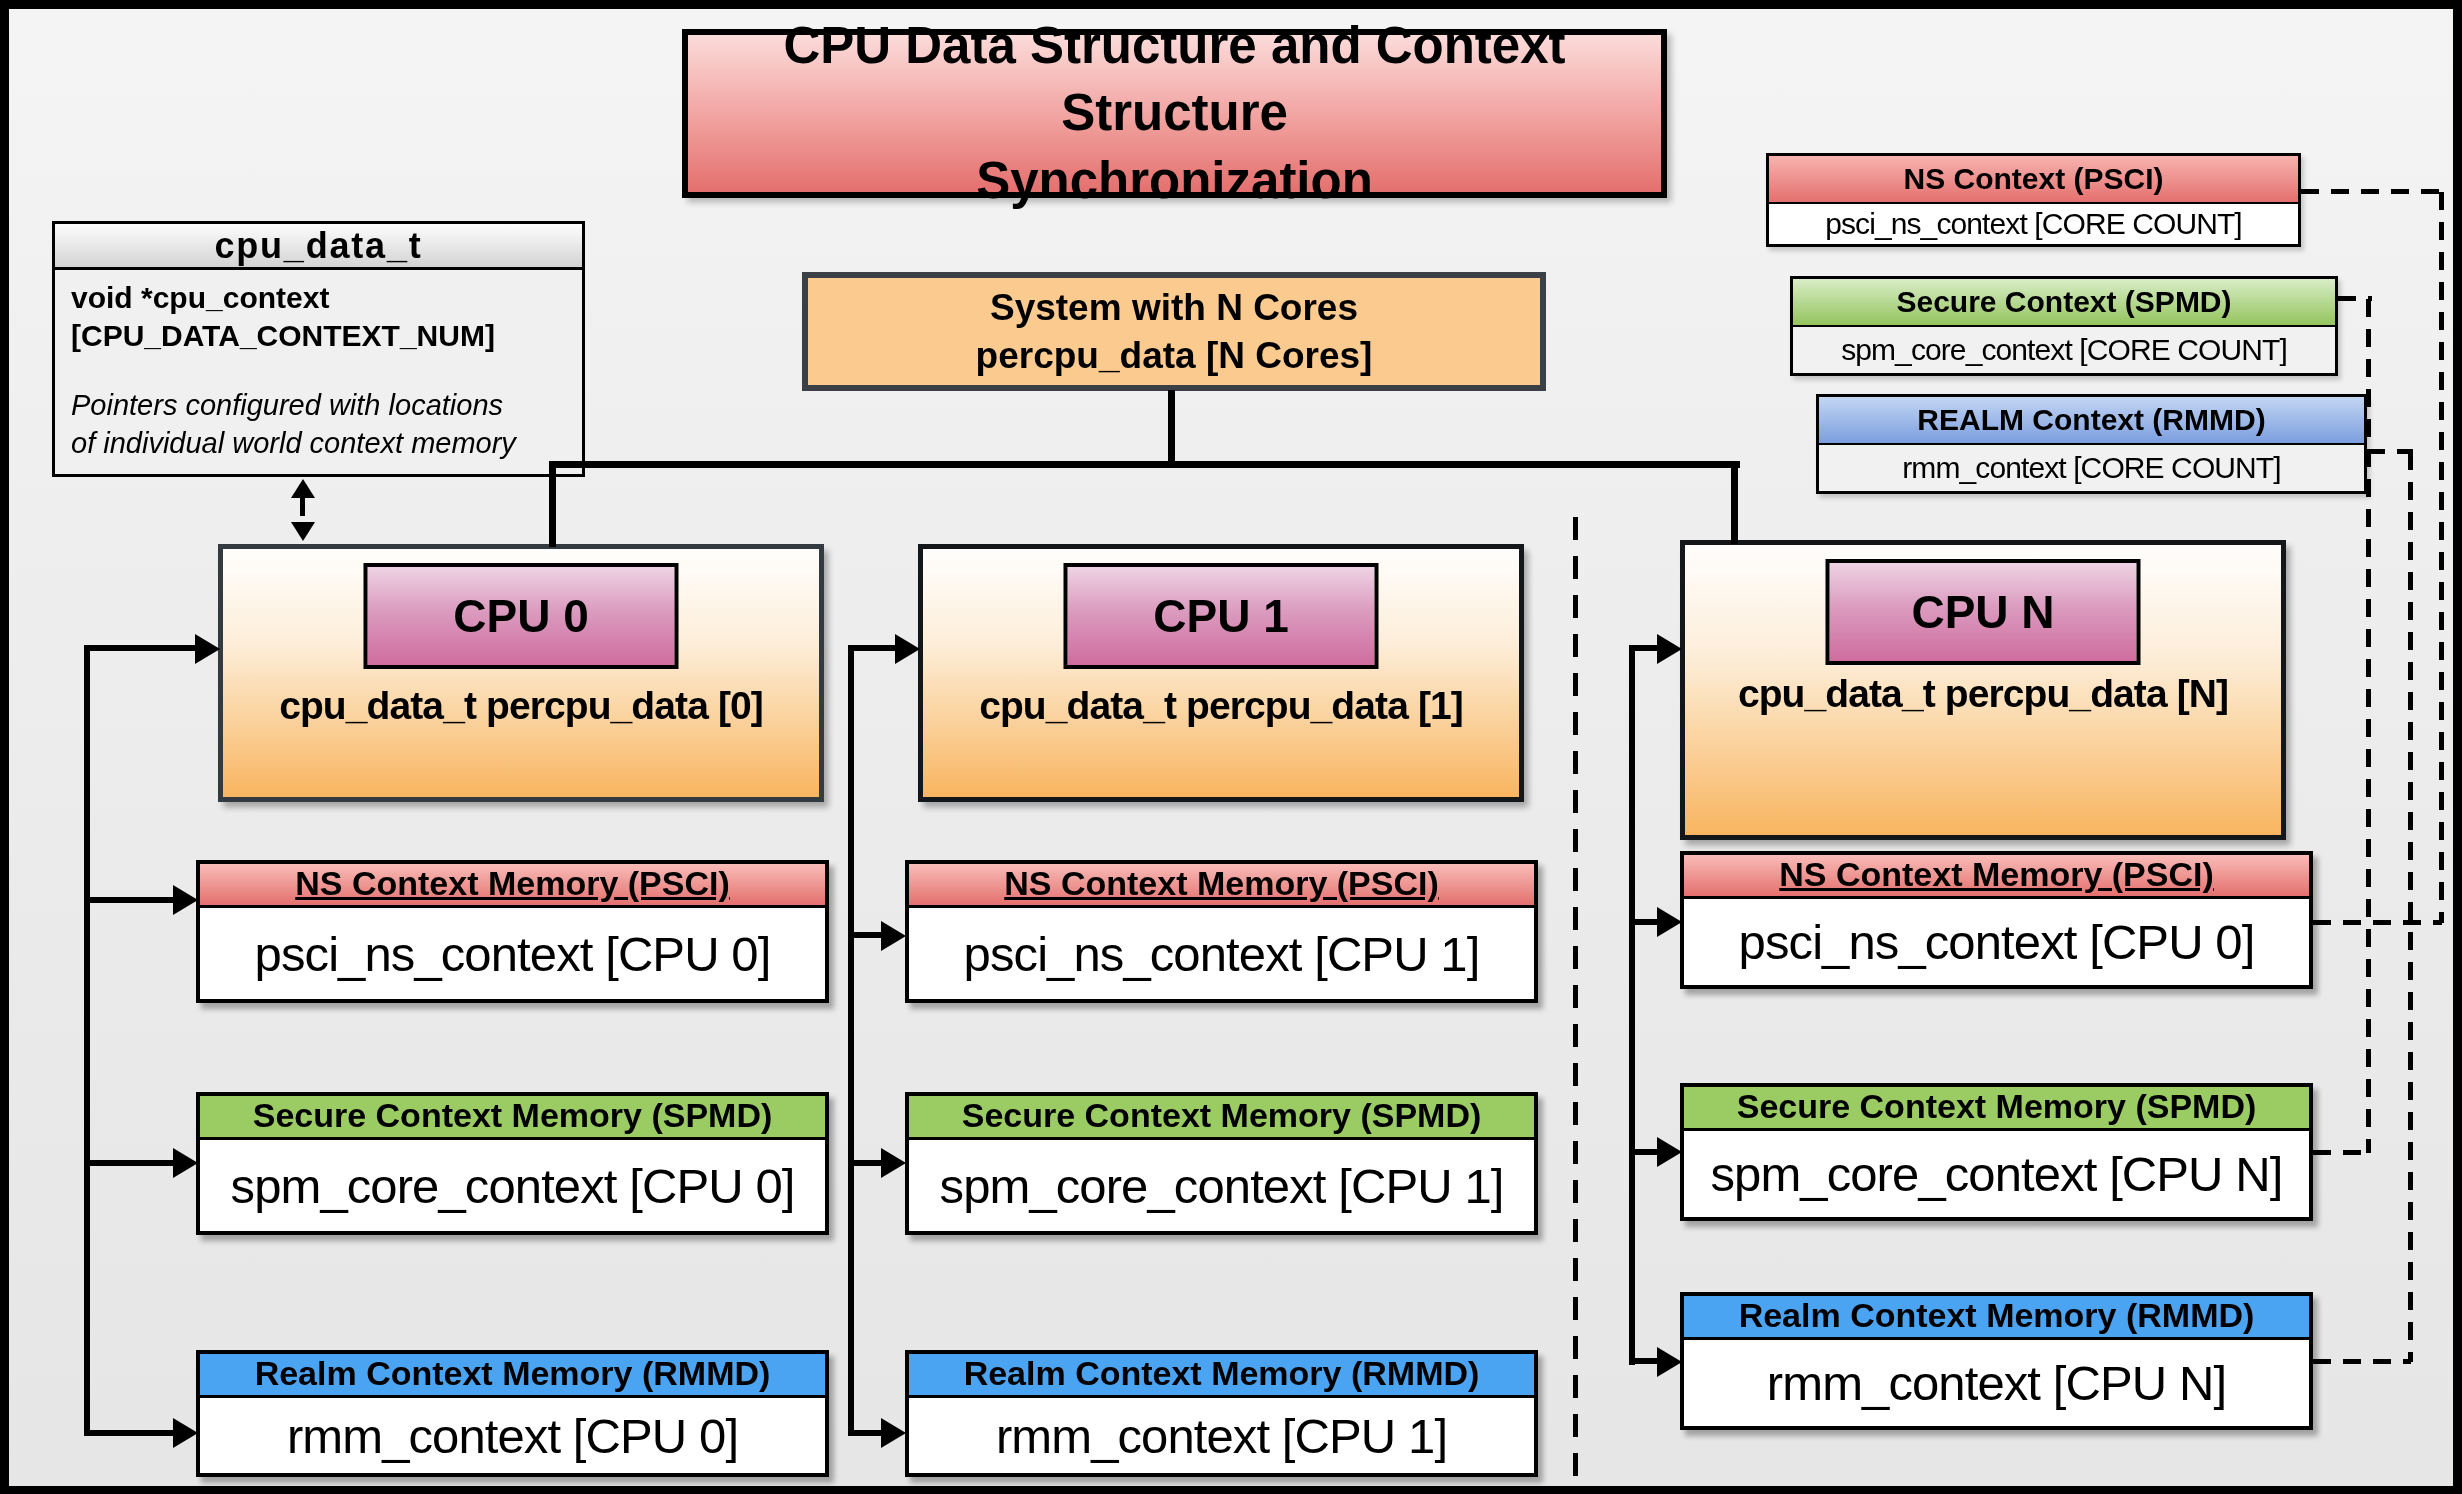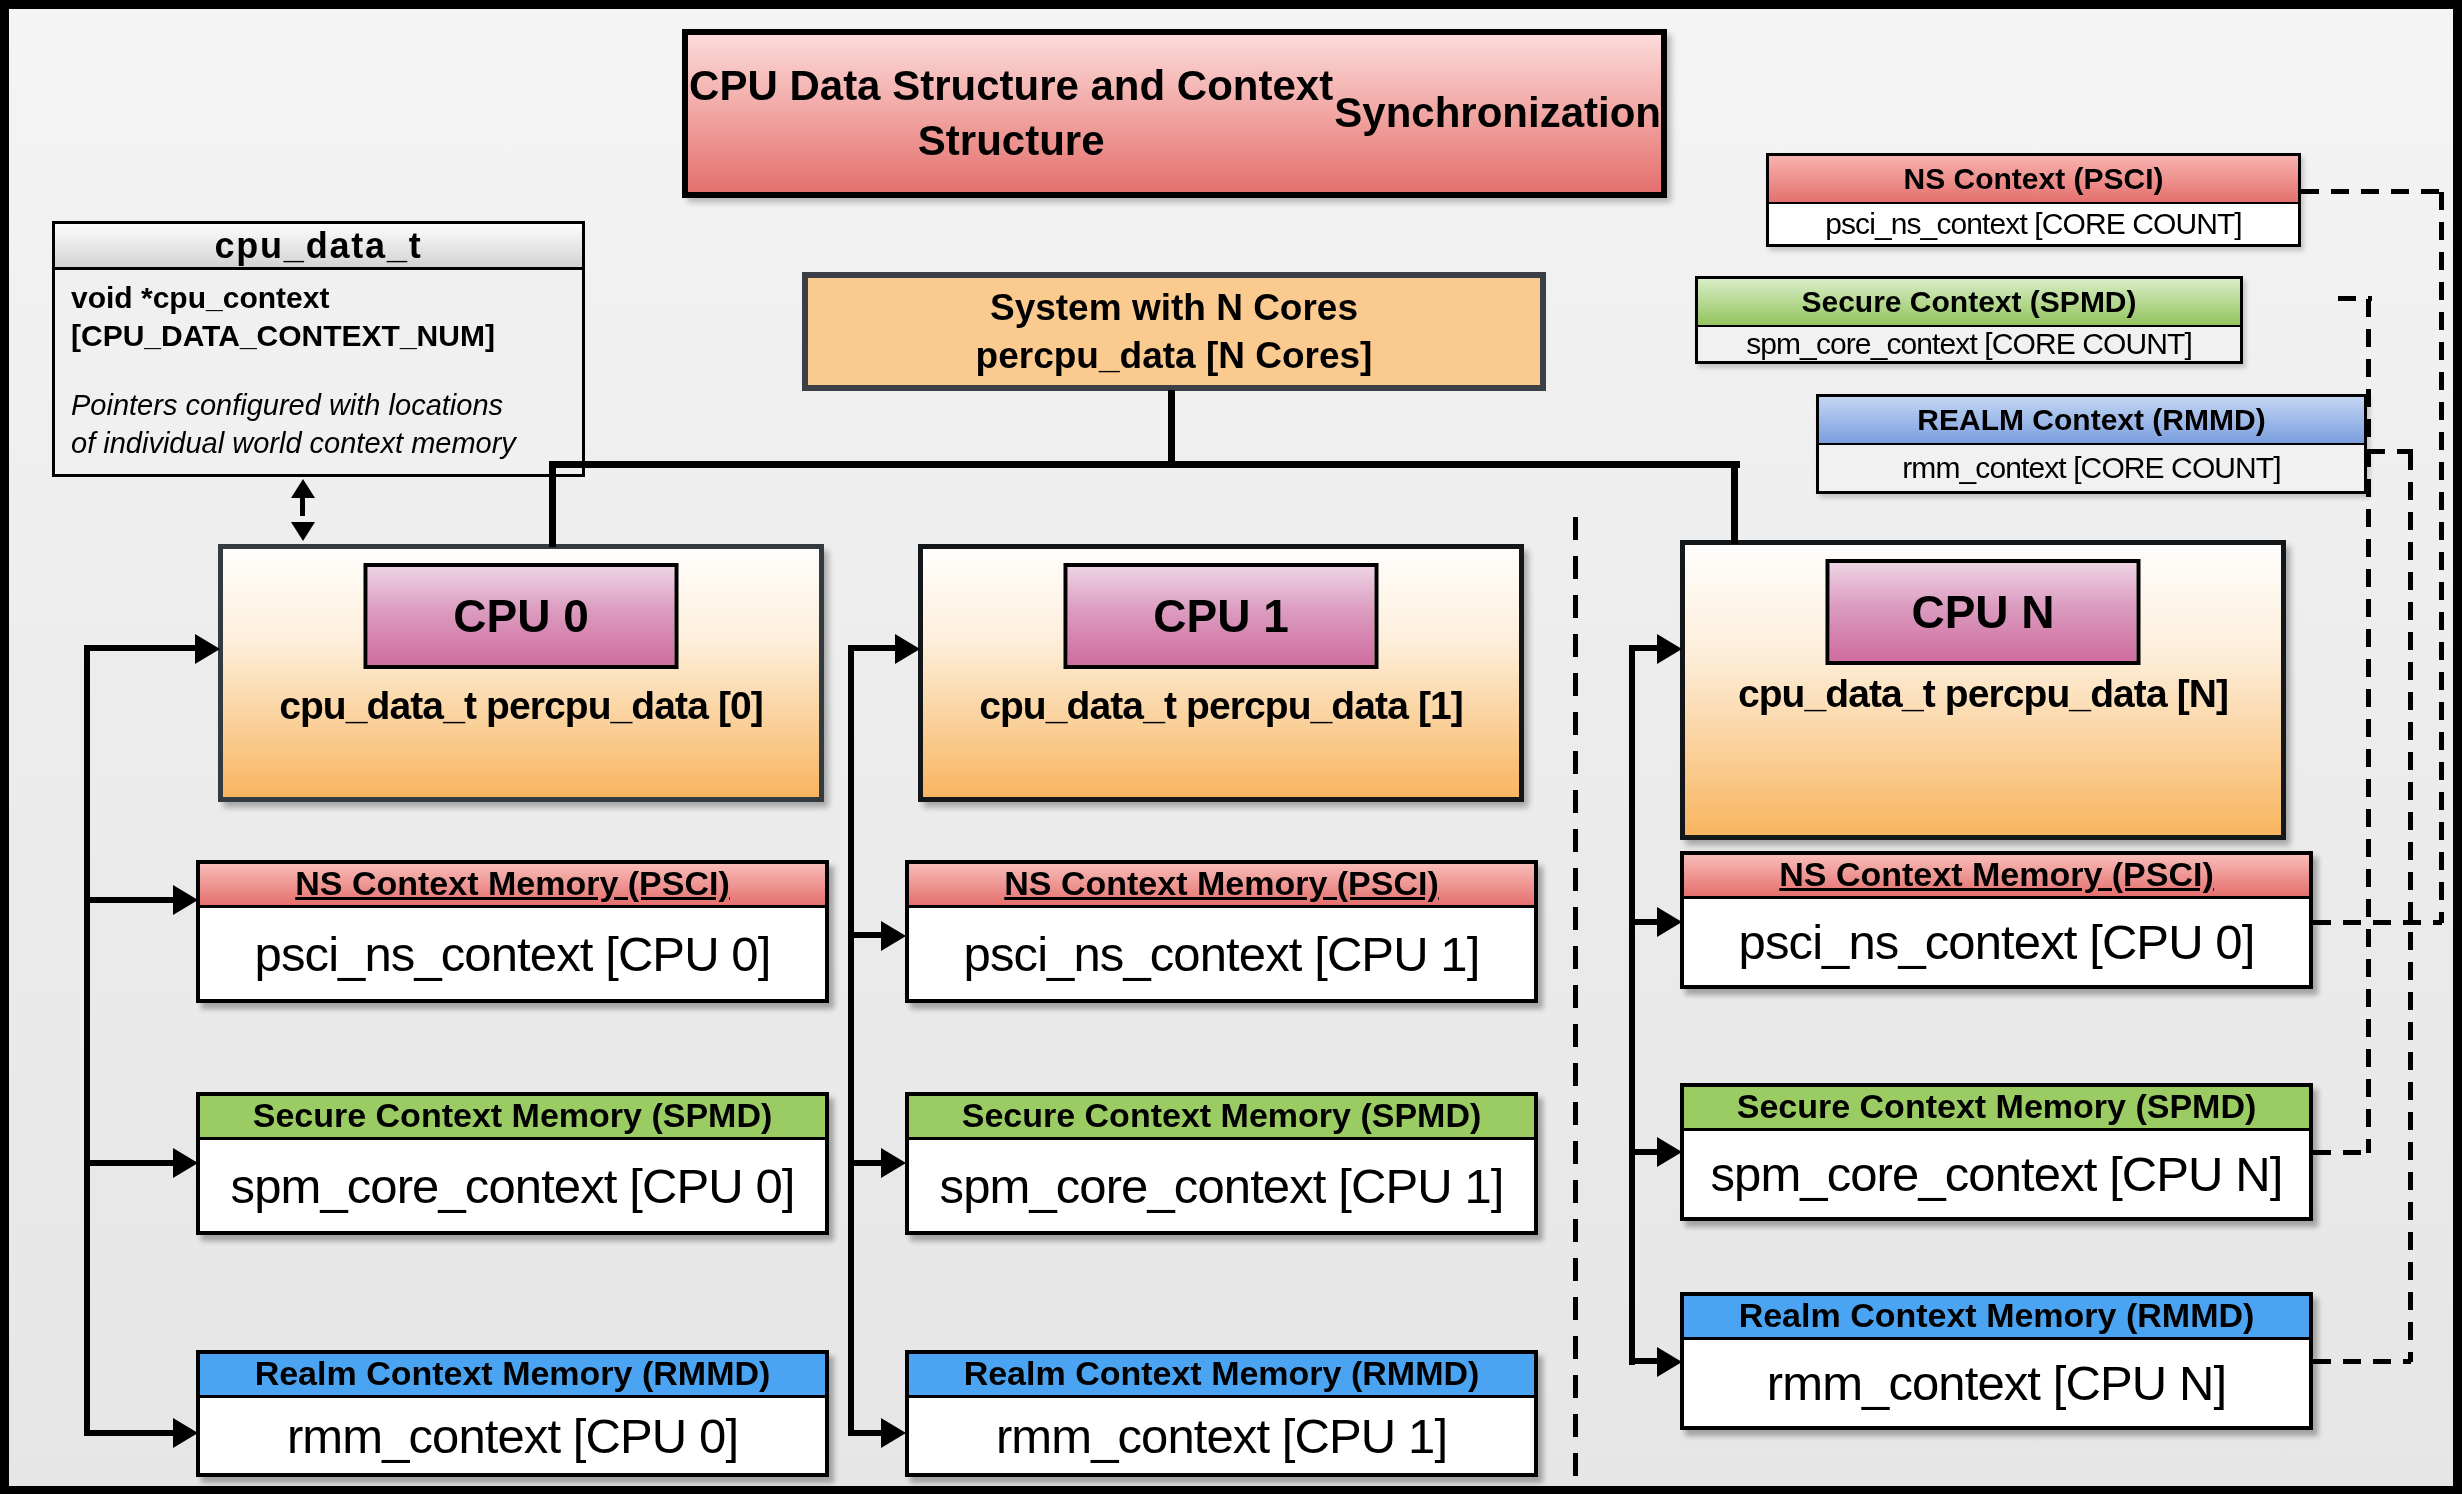--- a/index.html
+++ b/index.html
@@ -13,22 +13,22 @@
     color:#000;
     overflow:hidden;
   }
   .abs{position:absolute;box-sizing:border-box;}
 
   
   .b-title{
     left:673px;top:19.6px;width:985px;height:169px;
     border:6.2px solid #000;
     background:linear-gradient(180deg,#fbdbda 0%,#f0a09d 55%,#e4706e 100%);
-    display:flex;flex-direction:row;justify-content:center;align-items:center;
-    font-weight:bold;font-size:42px;line-height:1.32;text-align:center;
+    display:flex;flex-direction:column;justify-content:center;align-items:center;
+    font-weight:bold;font-size:51px;line-height:1.32;text-align:center;
     box-shadow:4.5px 5.3px 6.2px rgba(0,0,0,.25);
   }
 
   
   .b-struct{left:43px;top:212px;width:533px;height:256px;border:3.6px solid #000;background:#f0f0f1;}
   .b-struct .hd{
     height:43px;border-bottom:3.6px solid #000;
     background:linear-gradient(180deg,#fdfdfd 0%,#d3d3d4 100%);
     font-size:36px;font-weight:bold;text-align:center;line-height:43px;letter-spacing:1.8px;
   }
@@ -42,21 +42,21 @@
     display:flex;flex-direction:column;justify-content:center;align-items:center;
     font-size:37px;font-weight:bold;line-height:1.28;text-align:center;
   }
 
   
   .legend{border:3.6px solid #000;display:flex;flex-direction:column;box-shadow:2.7px 3.6px 4.5px rgba(0,0,0,.18);}
   .legend .hd{flex:0 0 46px;line-height:45px;border-bottom:2.7px solid #000;font-weight:bold;font-size:30px;text-align:center;}
   .legend .bd{flex:1;display:flex;align-items:center;justify-content:center;font-size:30px;letter-spacing:-0.9px;background:#fff;}
   #legend-ns{left:1757px;top:144px;width:535px;height:94px;}
   #legend-ns .hd{background:linear-gradient(180deg,#f7b3af 0%,#e4706e 100%);}
-  #legend-secure{left:1686px;top:267px;width:548px;height:88px;}
+  #legend-secure{left:1781px;top:267px;width:548px;height:100px;}
   #legend-secure .hd{background:linear-gradient(180deg,#d9edc7 0%,#94c45e 100%);}
   #legend-secure .bd{background:#f1f1f1;}
   #legend-realm{left:1807px;top:385px;width:551px;height:100px;}
   #legend-realm .hd{background:linear-gradient(180deg,#c3d6f3 0%,#7b9edf 100%);}
   #legend-realm .bd{background:#f1f1f1;}
 
   
   .cpu-big{
     border:5.3px solid #14171a;
     background:linear-gradient(180deg,#fffefd 0%,#fdeed9 38%,#f8b560 100%);

